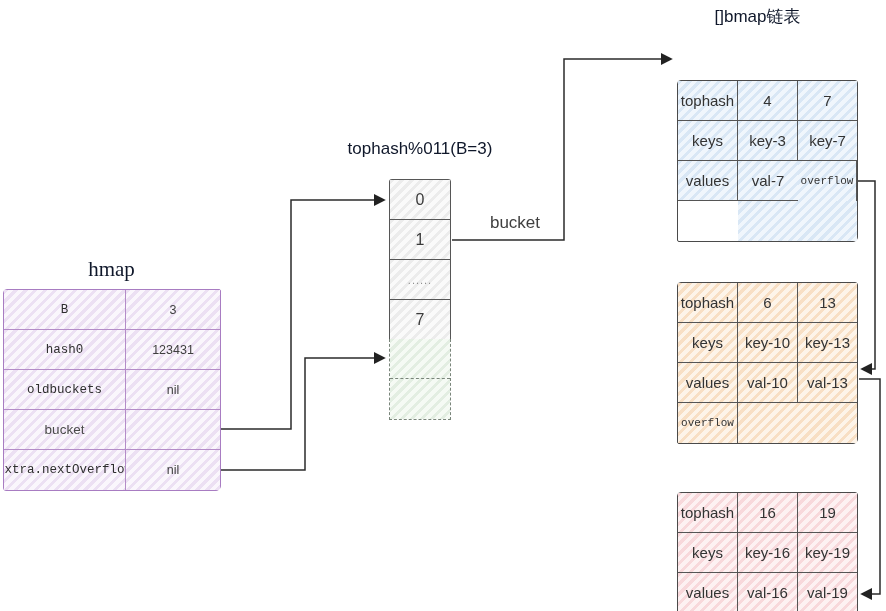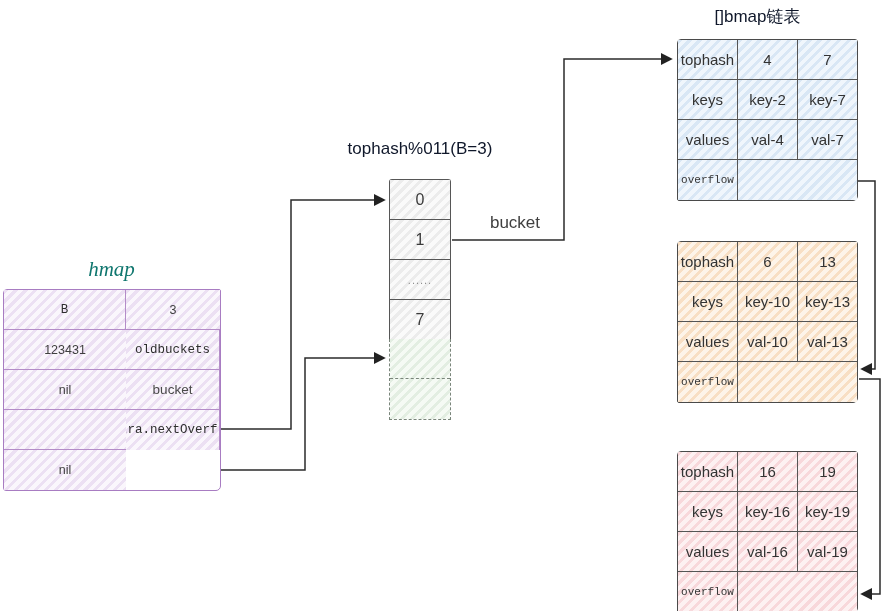--- a/index.html
+++ b/index.html
@@ -1,21 +1,21 @@
 <!DOCTYPE html>
 <html><head>
 <meta charset="utf-8">
 <style>
   html,body{margin:0;padding:0;background:#fff;}
   .canvas{position:relative;width:886px;height:611px;overflow:hidden;background:#fff;
           font-family:"Liberation Sans",sans-serif;color:#3a3a3a;}
   .abs{position:absolute;}
   .title{text-align:center;white-space:nowrap;}
   .title-sans{font-size:17px;color:#0f172a;}
-  .title-serif{font-family:"Liberation Serif","DejaVu Serif",serif;font-size:21px;color:#0f766e;font-style:italic;}
+  .title-serif{font-family:"Liberation Serif","DejaVu Serif",serif;font-size:21px;color:#0f172a;}
 
   
   .hatch-purple{background:repeating-linear-gradient(135deg,#ece0f3 0 3px,#faf6fc 3px 7px);}
   .hatch-gray  {background:repeating-linear-gradient(135deg,#ececec 0 3px,#fafafa 3px 7px);}
   .hatch-green {background:repeating-linear-gradient(135deg,#e3eee2 0 3px,#f5faf4 3px 7px);}
   .hatch-blue  {background:repeating-linear-gradient(135deg,#d9e7f5 0 3px,#f0f6fc 3px 7px);}
   .hatch-orange{background:repeating-linear-gradient(135deg,#f8dfc4 0 3px,#fdf4e9 3px 7px);}
   .hatch-pink  {background:repeating-linear-gradient(135deg,#f8d8db 0 3px,#fdf1f2 3px 7px);}
 
   
@@ -37,21 +37,21 @@
   .tarr .cell{display:flex;align-items:center;justify-content:center;
         border-bottom:1px solid #565656;font-size:16px;color:#3b3b3b;}
   .tarr .cell.dots{font-size:11px;color:#8f8f8f;letter-spacing:1px;}
   .tarr-green{display:grid;grid-auto-rows:40px;border:1.4px dashed #79857a;
         border-top:none;box-sizing:border-box;}
   .tarr-green .cell{border-bottom:1px dashed #79857a;}
   .tarr-green .cell.last{border-bottom:none;}
 
   
   .bmap{display:grid;grid-template-columns:60px 60px 1fr;grid-auto-rows:40px;
-        border:1.6px solid #4a4a4a;border-radius:4px 3px 5px 2px;box-sizing:border-box;}
+        border:1.6px solid #4a4a4a;border-radius:4px 3px 5px 2px;box-sizing:border-box;margin-top:41px;}
   .bmap .cell{display:flex;align-items:center;justify-content:center;
         border-right:1px solid #555;border-bottom:1px solid #555;
         font-size:15px;color:#333;overflow:hidden;white-space:nowrap;}
   .bmap .cell.last-col{border-right:none;}
   .bmap .cell.last-row{border-bottom:none;}
   .bmap .cell.ovf-label{font-family:"Liberation Mono","DejaVu Sans Mono",monospace;font-size:11px;}
   .bmap .cell.ovf-span{grid-column:2/4;}
 
   .bucket-label{font-size:17px;color:#404040;}
   svg.overlay{position:absolute;left:0;top:0;pointer-events:none;}
@@ -75,20 +75,21 @@
   </svg>
 
   <div class="abs title title-serif" style="left:3px;top:257px;width:217px;">hmap</div>
   <div class="abs title title-sans" style="left:330px;top:139px;width:180px;">tophash%011(B=3)</div>
   <div class="abs title title-sans" style="left:660px;top:5px;width:195px;">[]bmap链表</div>
   <div class="abs bucket-label" style="left:469px;top:213px;width:92px;text-align:center;">bucket</div>
 
   <div class="abs hmap" style="left:3px;top:289px;width:218px;height:202px;">
     <div class="cell field mono hatch-purple">B</div>
     <div class="cell val last-col hatch-purple">3</div>
+    <div class="cell field mono hatch-purple">hash0</div>
     <div class="cell val last-col hatch-purple">123431</div>
     <div class="cell field mono hatch-purple">oldbuckets</div>
     <div class="cell val last-col hatch-purple">nil</div>
     <div class="cell field-sans hatch-purple">bucket</div>
     <div class="cell val last-col hatch-purple"></div>
     <div class="cell field mono last-row hatch-purple">extra.nextOverflow</div>
     <div class="cell val last-col last-row hatch-purple">nil</div>
   </div>
 
   <div class="abs tarr" style="left:389px;top:179px;width:62px;">
@@ -100,24 +101,23 @@
   <div class="abs tarr-green" style="left:389px;top:339px;width:62px;">
     <div class="cell hatch-green"></div>
     <div class="cell last hatch-green"></div>
   </div>
 
   <div class="abs bmap" style="left:677px;top:39px;width:181px;">
     <div class="cell hatch-blue">tophash</div>
     <div class="cell hatch-blue">4</div>
     <div class="cell last-col hatch-blue">7</div>
     <div class="cell hatch-blue">keys</div>
-    <div class="cell hatch-blue">key-2</div>
+    <div class="cell hatch-blue">key-3</div>
     <div class="cell last-col hatch-blue">key-7</div>
     <div class="cell hatch-blue">values</div>
-    <div class="cell hatch-blue">val-4</div>
     <div class="cell last-col hatch-blue">val-7</div>
     <div class="cell ovf-label last-row hatch-blue">overflow</div>
     <div class="cell ovf-span last-col last-row hatch-blue"></div>
   </div>
 
   <div class="abs bmap" style="left:677px;top:241px;width:181px;">
     <div class="cell hatch-orange">tophash</div>
     <div class="cell hatch-orange">6</div>
     <div class="cell last-col hatch-orange">13</div>
     <div class="cell hatch-orange">keys</div>

